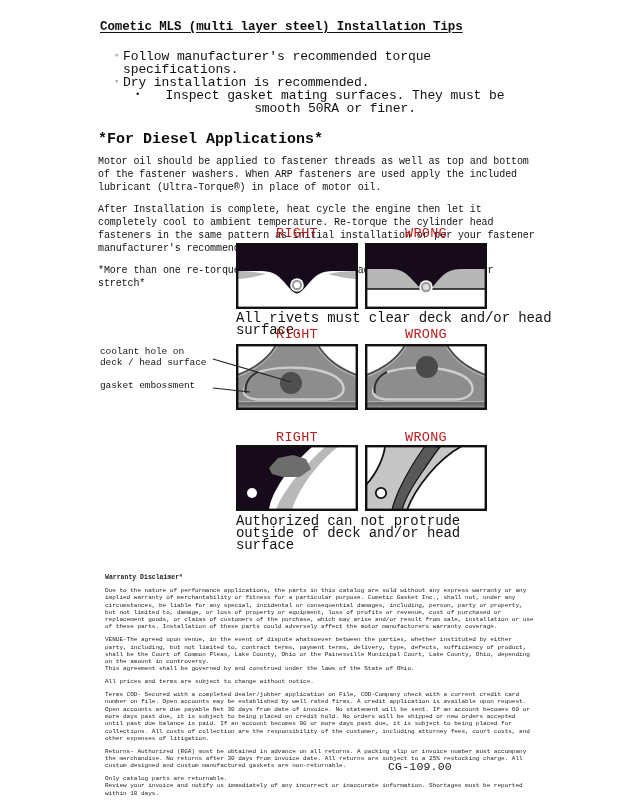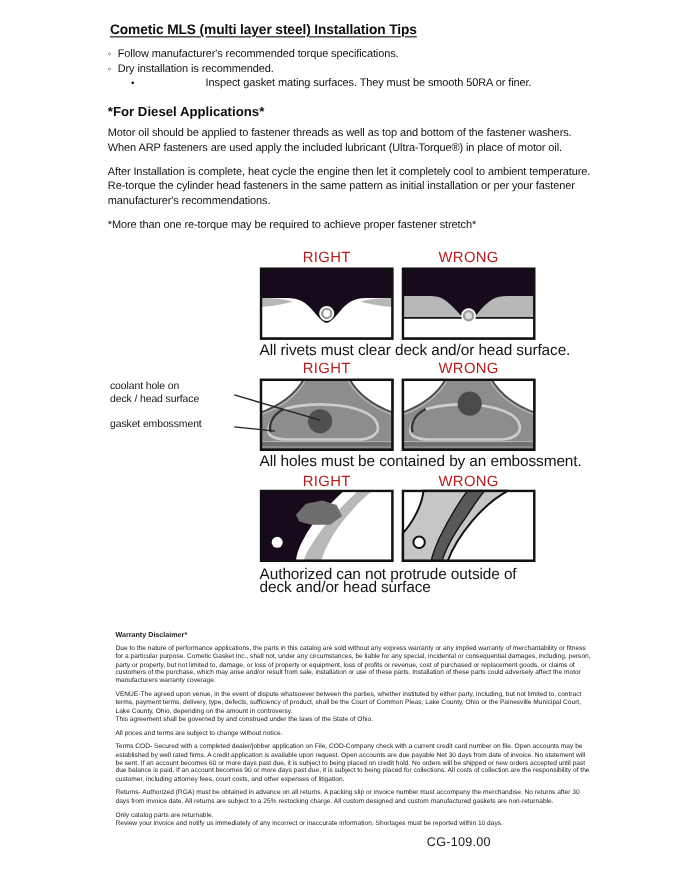--- a/index.html
+++ b/index.html
@@ -1,31 +1,31 @@
 <!DOCTYPE html>
 <html><head>
 <meta charset="utf-8">
 <style>
   html,body{margin:0;padding:0;background:#ffffff;}
   .page{
     position:relative;width:618px;height:800px;background:#ffffff;overflow:hidden;
-    font-family:Liberation Sans, sans-serif;color:#111;
+    font-family:Liberation Mono, monospace;color:#111;
   }
   
   .content{position:absolute;left:98px;top:20px;width:444px;}
   .doc-title{
     font-size:12.5px;font-weight:bold;letter-spacing:-0.1px;margin:0 0 9px 2px;
     text-decoration:underline;text-underline-offset:2px;color:#0d0d0d;
   }
-  ul.tips{list-style:none;margin:0;padding:0;font-size:10px;line-height:13px;letter-spacing:-0.1px;}
+  ul.tips{list-style:none;margin:16px;padding:0;font-size:13px;line-height:13px;letter-spacing:-0.1px;}
   ul.tips li{position:relative;padding-left:9px;}
   ul.tips li.main::before{content:"◦";position:absolute;left:0;top:0;font-size:9px;}
   ul.tips li.sub{margin-left:21px;text-align:center;}
   ul.tips li.sub::before{content:"•";position:absolute;left:0;top:0;font-size:9px;}
-  .diesel-heading{font-size:12px;font-weight:bold;margin:12px 0 7px 0;color:#0d0d0d;}
+  .diesel-heading{font-size:15px;font-weight:bold;margin:12px 0 7px 0;color:#0d0d0d;}
   .content p.body{font-size:10px;line-height:13px;letter-spacing:-0.1px;margin:0 0 9px 0;}
   
   .dlabel{position:absolute;width:122px;text-align:center;font-size:13.5px;color:#b91c1c;letter-spacing:0.3px;}
   .dbox{position:absolute;width:122px;height:66px;display:block;}
   .dcaption{position:absolute;font-size:14px;letter-spacing:-0.1px;color:#141414;line-height:12px;}
   .side-label{position:absolute;left:100px;width:112px;text-align:left;font-size:9.5px;line-height:11px;letter-spacing:-0.1px;white-space:pre-line;color:#141414;}
   .leader-overlay{position:absolute;left:205px;top:350px;width:100px;height:48px;pointer-events:none;}
   
   .legal{position:absolute;left:105px;top:574px;width:432px;color:#222;}
   .legal h2{font-size:6.5px;font-weight:bold;margin:0 0 6px 0;}
@@ -110,21 +110,20 @@
     <line x1="1" y1="57.5" x2="121" y2="57.5" stroke="#bdbdbd" stroke-width="0.8"></line>
     <rect x="1" y="58" width="120" height="3.5" fill="#6f6f6f"></rect>
     <rect x="1.2" y="1.2" width="119.6" height="63.6" fill="none" stroke="#111111" stroke-width="2.4"></rect>
   </svg>
 
   <svg class="leader-overlay" viewBox="0 0 100 48">
     <line x1="8" y1="9" x2="86" y2="32" stroke="#222222" stroke-width="1.2"></line>
     <line x1="8" y1="38" x2="45" y2="42" stroke="#222222" stroke-width="1.2"></line>
   </svg>
 
-  <div class="dcaption" style="left:236px;top:413px;">All holes must be contained by an embossment.</div>
 
   <div class="dlabel" style="left:236px;top:430px;">RIGHT</div>
   <div class="dlabel" style="left:365px;top:430px;">WRONG</div>
 
   <svg class="dbox" style="left:236px;top:445px;" viewBox="0 0 122 66">
     <rect width="122" height="66" fill="#ffffff"></rect>
     <path d="M90,1 C78,12 64,26 54,40 C47,50 42,58 40,65 H56 C60,52 68,38 78,26 C86,16 95,7 103,1 Z" fill="#b9b9b9"></path>
     <path d="M1,1 H77 C64,13 52,25 44,38 C38,48 34,56 33,65 H1 Z" fill="#170a1b"></path>
     <path d="M33,23 L42,13 L57,10 L70,14 L75,24 L64,32 L47,32 L36,29 Z" fill="#6d6d6d"></path>
     <circle cx="16" cy="48" r="5" fill="#ffffff"></circle>

